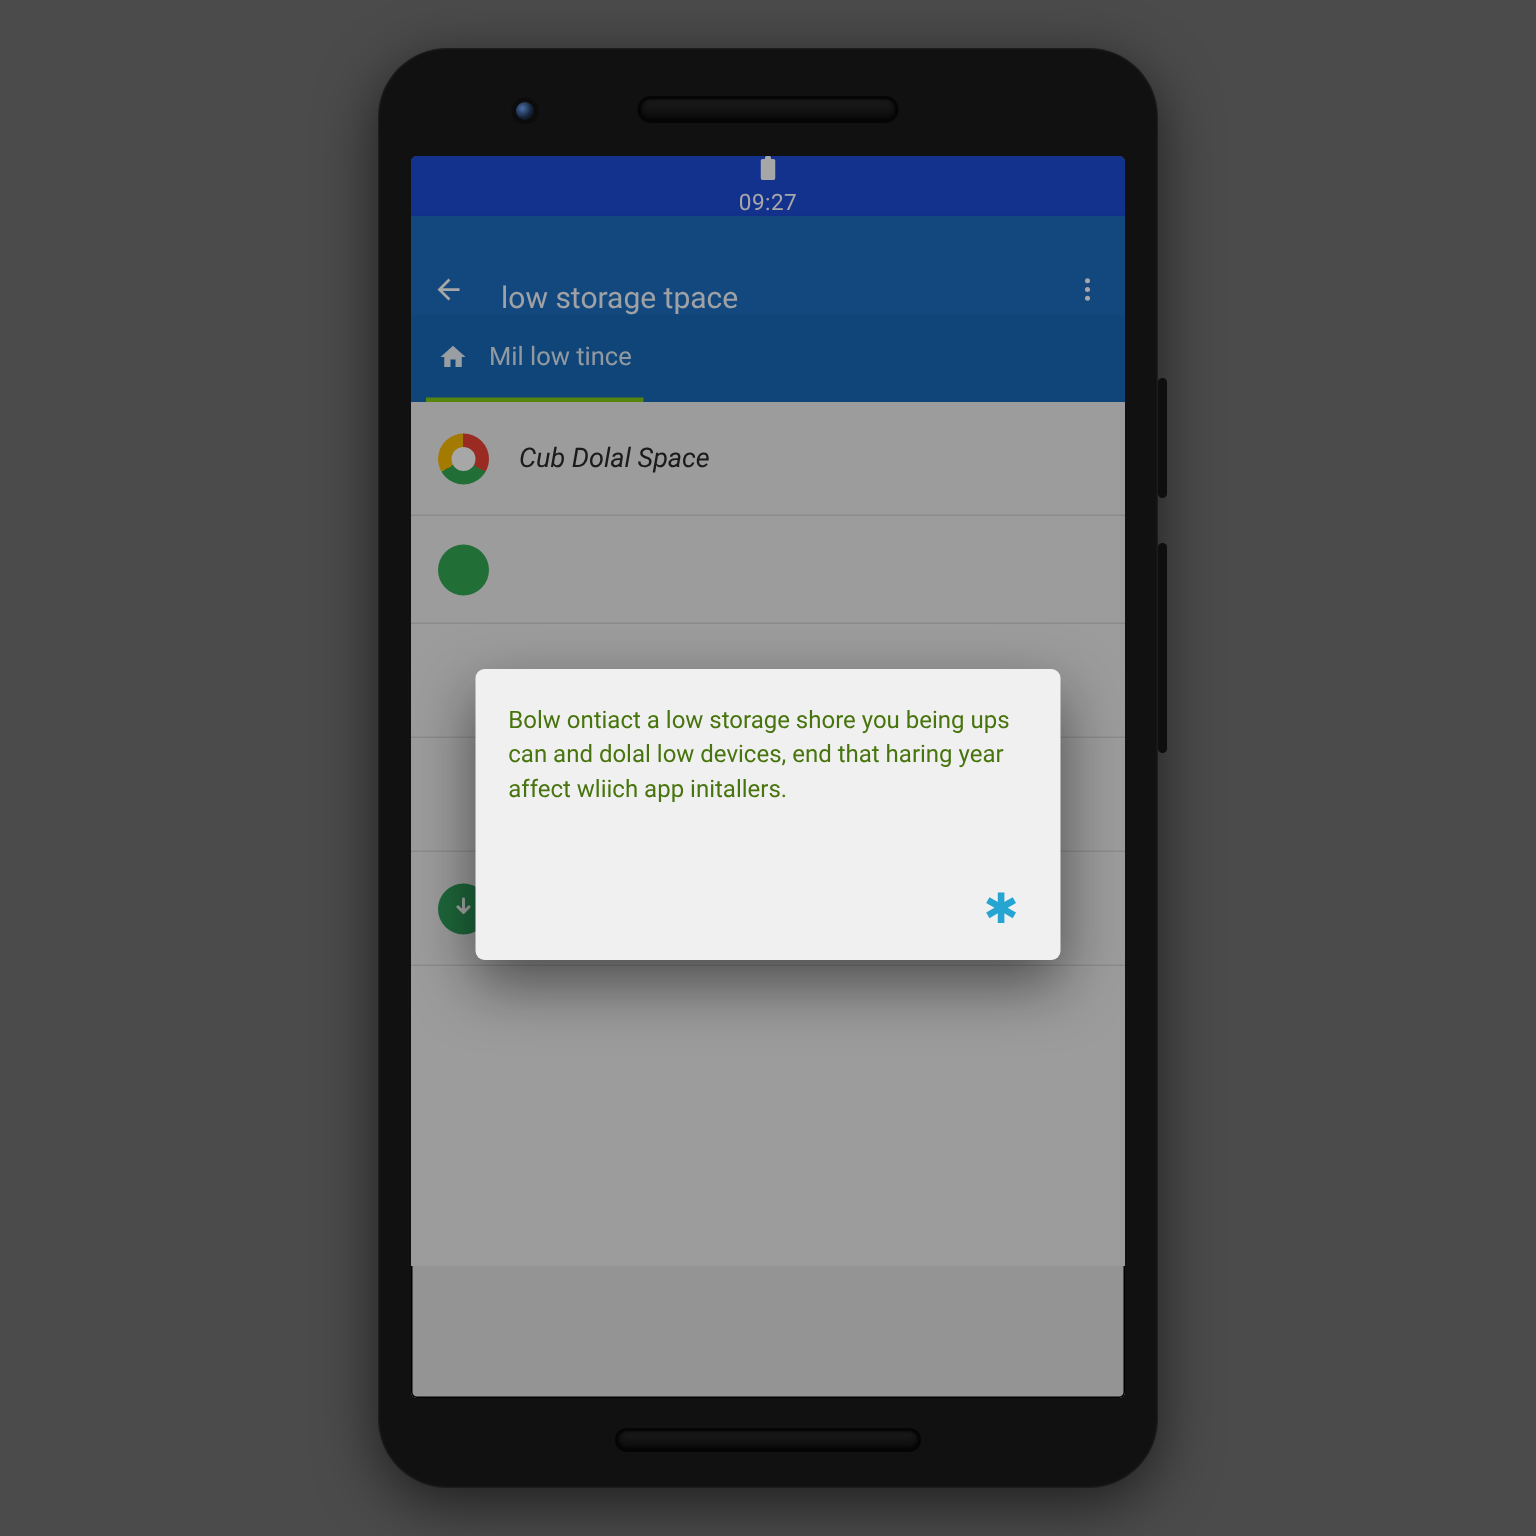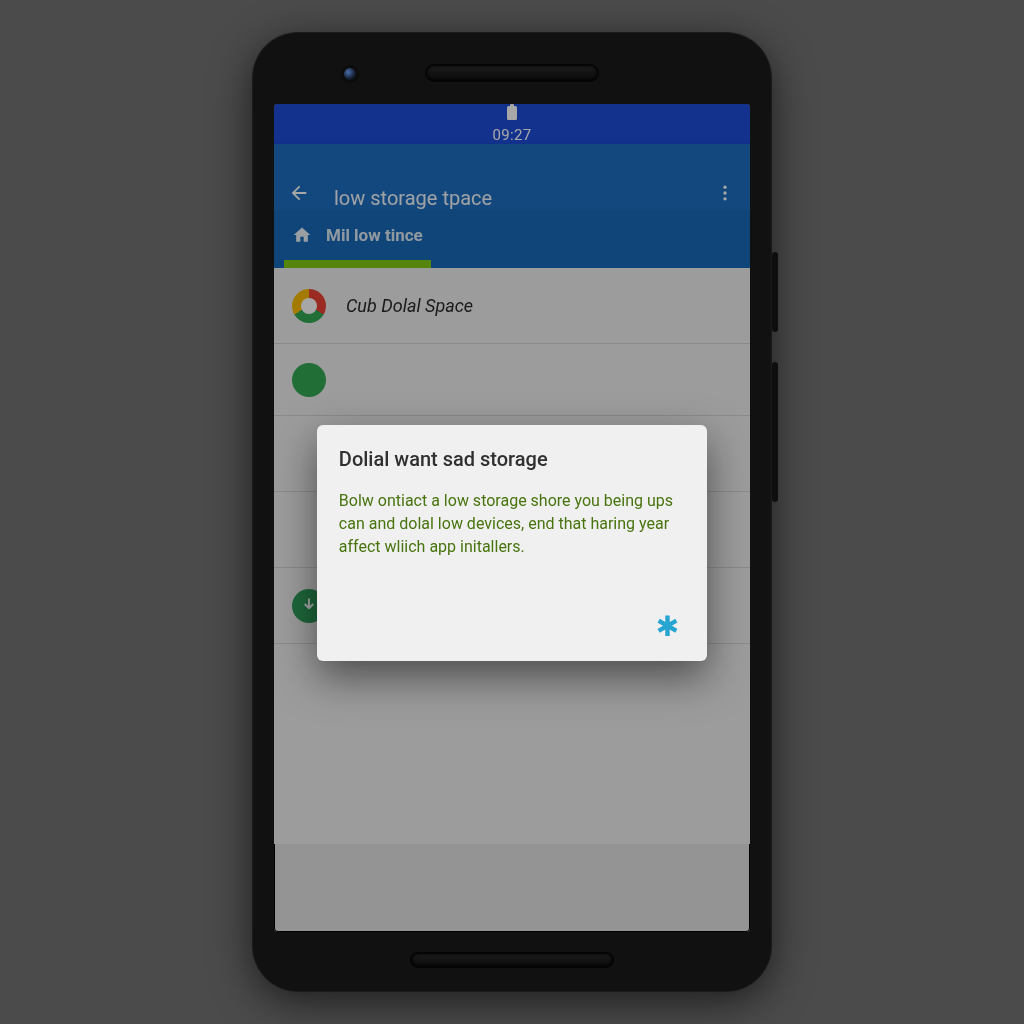--- a/index.html
+++ b/index.html
@@ -106,21 +106,21 @@
     padding: 0 10px;
     gap: 20px;
   }
   .tab {
     display: flex; align-items: center; gap: 14px;
     height: 100%;
     font-size: 17px;
     padding: 0 8px;
     color: #dfeaf5;
   }
-  .tab.active { border-bottom: 8px solid #84cc16; font-weight: bold; }
+  .tab.active { border-bottom: 3px solid #84cc16; }
 
   
   .list { background: #eeeeee; }
   .row {
     display: flex; align-items: center;
     height: 76px;
     padding: 0 18px 0 18px;
     gap: 20px;
     border-bottom: 1px solid #d5d5d5;
     color: #2a2a2a;
@@ -293,21 +293,20 @@
           </div>
         </div>
         <div class="label">Prossongean Heroes</div>
       </div>
 
       <div class="row" style="border-bottom:none;height:200px;"></div>
     </div>
 
     <div class="scrim">
       <div class="dialog">
-        <h2>Dolial want sad storage</h2>
         <p>Bolw ontiact a low storage shore you being ups can and dolal low devices, end that haring year affect wliich app initallers.</p>
         <div class="actions">
           <span class="asterisk">✱</span>
         </div>
       </div>
     </div>
 
     <div class="dim"></div>
   </div>
 

